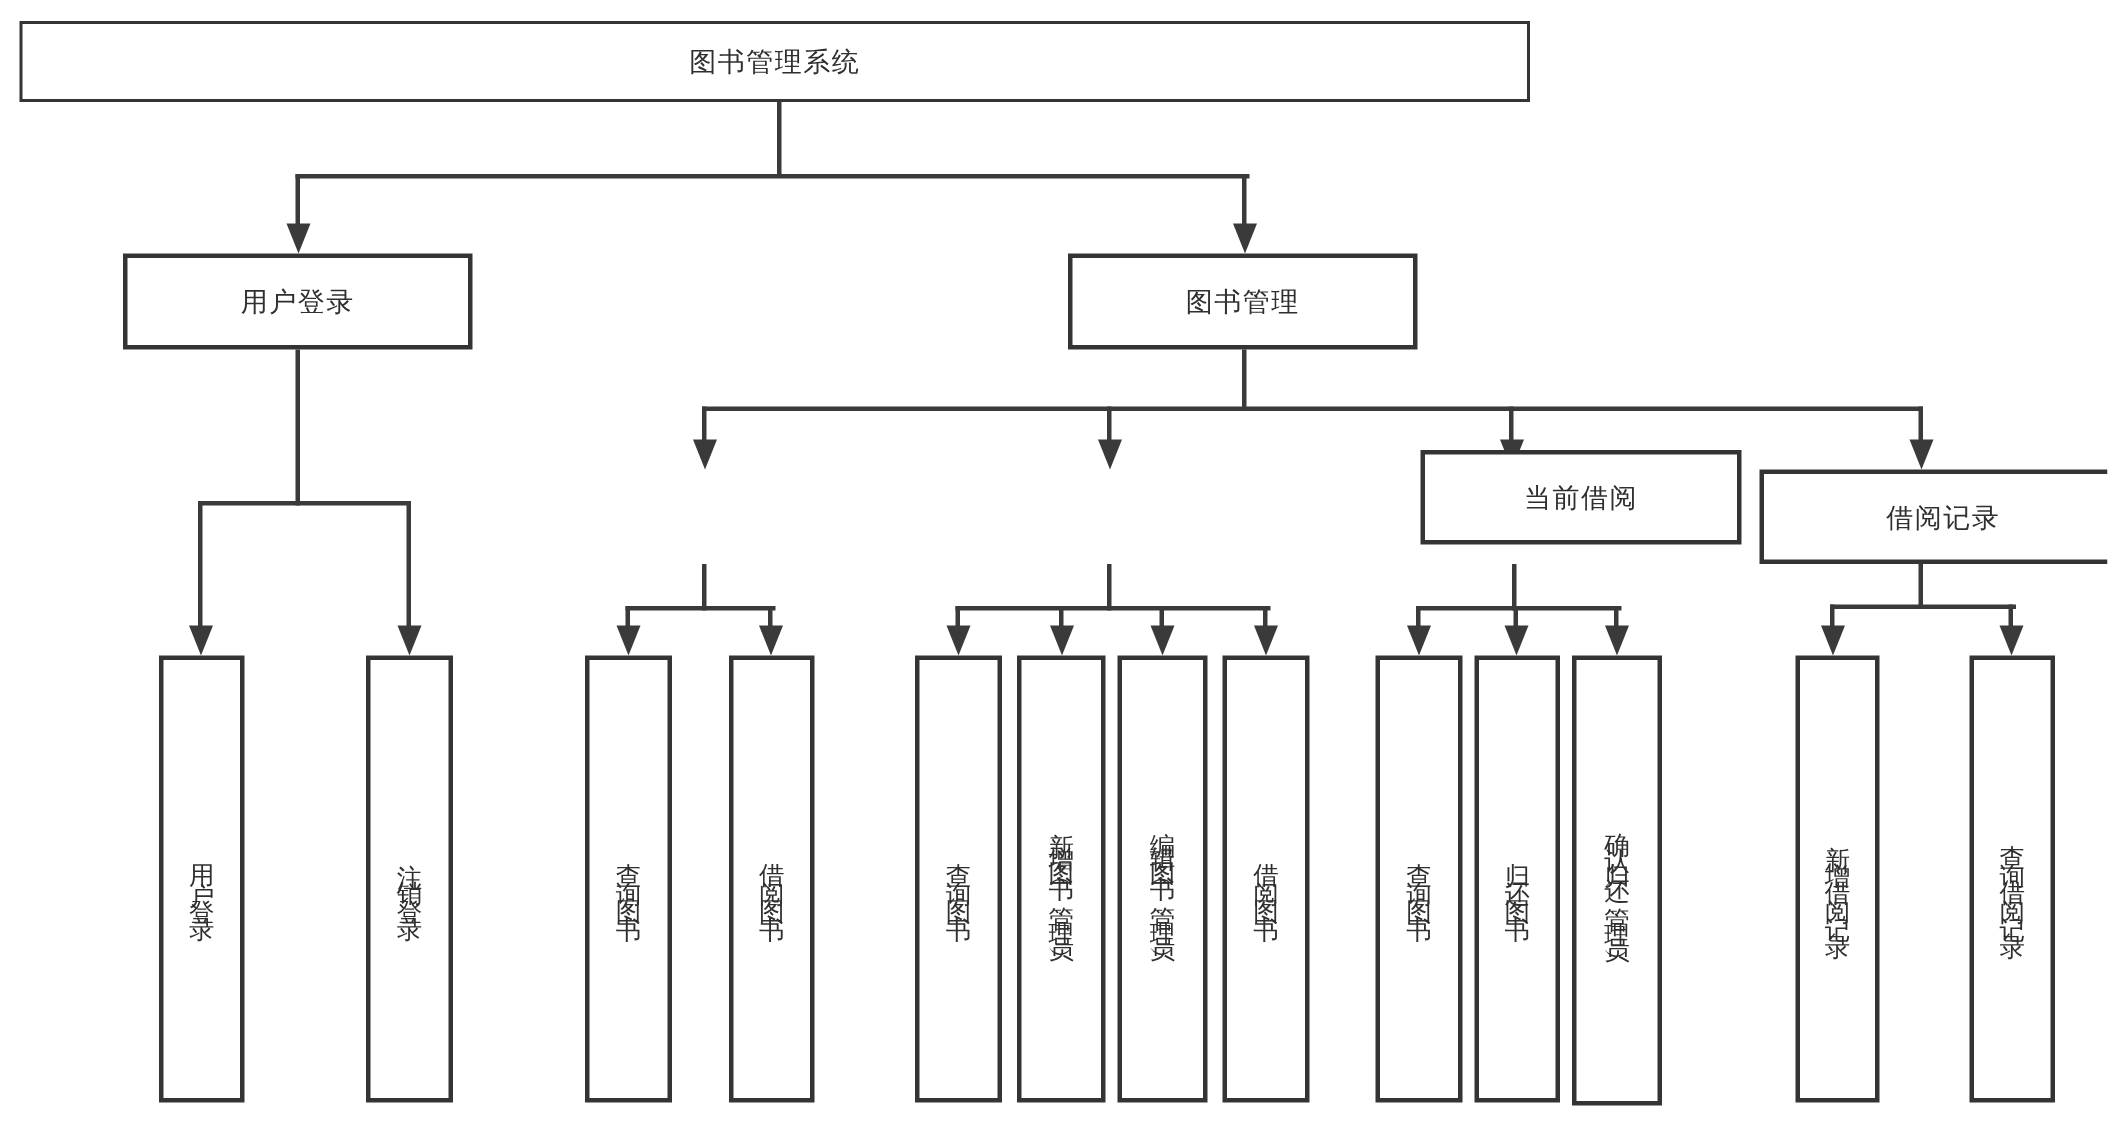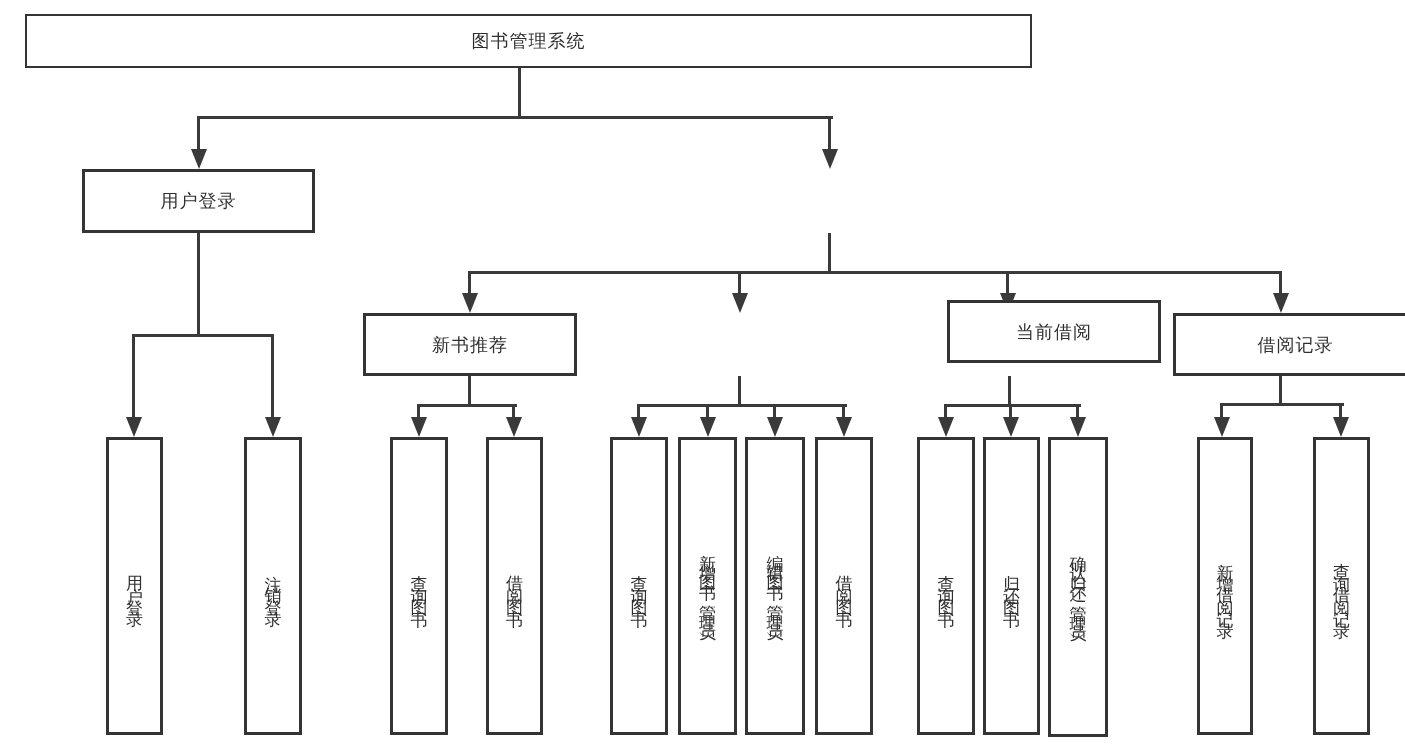--- a/index.html
+++ b/index.html
@@ -55,56 +55,56 @@
     color:#a2a2a2;
     letter-spacing:0.5px;
     z-index:5;
   }
 </style>
 </head>
 <body>
 
 <div class="canvas">
 
-  <div class="node root" style="left:13px;top:14px;width:1007px;height:54px;margin-left:12px;">
+  <div class="node root" style="left:13px;top:14px;width:1007px;height:54px;">
     <span>图书管理系统</span>
   </div>
 
   <div class="vline" style="left:518px;top:68px;height:50px;"></div>
   <div class="hline" style="left:197px;top:116px;width:636px;"></div>
   <div class="vline" style="left:197px;top:116px;height:35px;"></div>
   <div class="arrow" style="left:191px;top:149px;"></div>
   <div class="vline" style="left:828px;top:116px;height:35px;"></div>
   <div class="arrow" style="left:822px;top:149px;"></div>
 
   <div class="node" style="left:82px;top:169px;width:233px;height:64px;">
     <span>用户登录</span>
+  </div>
+  <div class="node" style="left:712px;top:169px;width:233px;height:64px;">
+    <span>图书管理</span>
   </div>
 
   <div class="vline" style="left:197px;top:233px;height:104px;"></div>
   <div class="hline" style="left:132px;top:334px;width:142px;"></div>
   <div class="vline" style="left:132px;top:334px;height:85px;"></div>
   <div class="arrow" style="left:126px;top:417px;"></div>
   <div class="vline" style="left:271px;top:334px;height:85px;"></div>
   <div class="arrow" style="left:265px;top:417px;"></div>
 
   <div class="vline" style="left:828px;top:233px;height:41px;"></div>
   <div class="hline" style="left:468px;top:271px;width:814px;"></div>
   <div class="vline" style="left:468px;top:271px;height:24px;"></div>
   <div class="arrow" style="left:462px;top:293px;"></div>
   <div class="vline" style="left:738px;top:271px;height:24px;"></div>
   <div class="arrow" style="left:732px;top:293px;"></div>
   <div class="vline" style="left:1006px;top:271px;height:24px;"></div>
   <div class="arrow" style="left:1000px;top:293px;"></div>
   <div class="vline" style="left:1279px;top:271px;height:24px;"></div>
   <div class="arrow" style="left:1273px;top:293px;"></div>
 
-  <div class="node" style="left:363px;top:313px;width:214px;height:63px;">
-    <span>新书推荐</span>
-  </div>
   <div class="node" style="left:903px;top:300px;width:214px;height:63px;margin-left:44px;">
     <span>当前借阅</span>
   </div>
   <div class="node" style="left:1173px;top:313px;width:245px;height:63px;">
     <span>借阅记录</span>
   </div>
 
   <div class="vline" style="left:468px;top:376px;height:31px;"></div>
   <div class="hline" style="left:417px;top:404px;width:100px;"></div>
   <div class="vline" style="left:417px;top:404px;height:15px;"></div>

